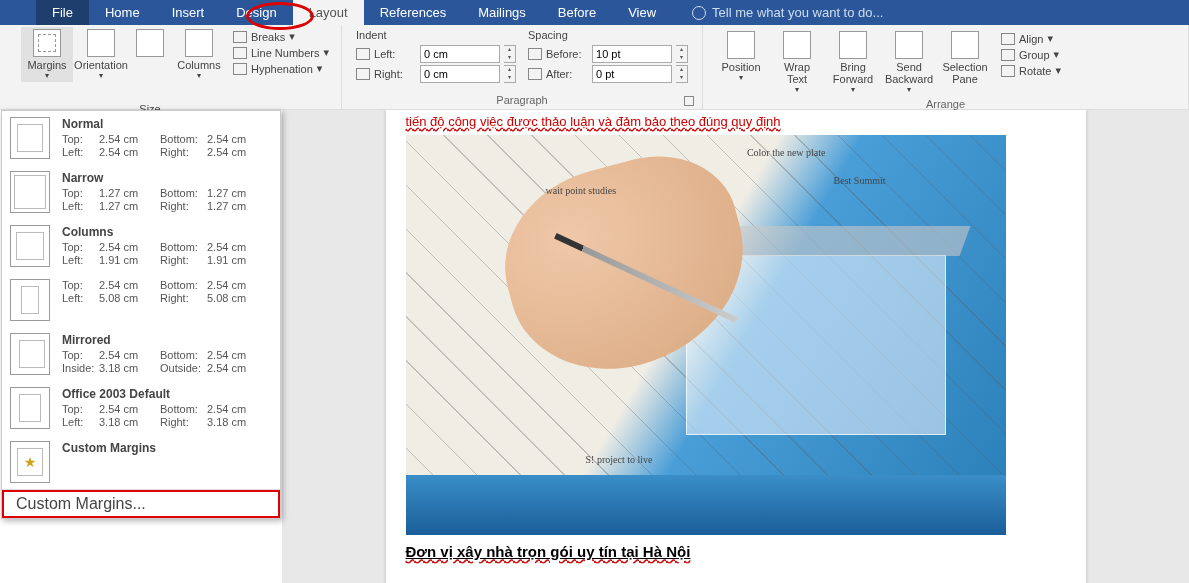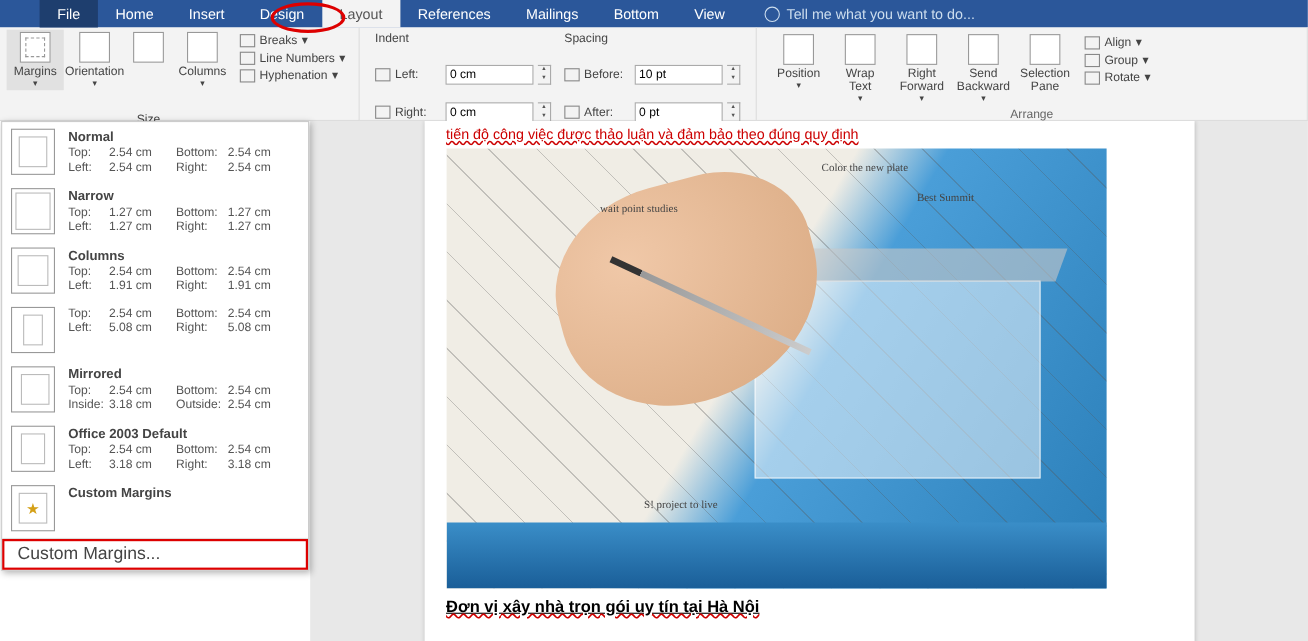--- a/index.html
+++ b/index.html
@@ -18,30 +18,30 @@
 .rgroup { border-right: 1px solid #ddd; padding: 2px 6px; display: flex; flex-direction: column; justify-content: space-between; height: 85px; }
 .rgroup .label { text-align: center; color: #666; font-size: 11px; padding-bottom: 2px; position: relative; }
 .rgroup .label .dlg { position: absolute; right: 2px; bottom: 2px; width: 10px; height: 10px; border: 1px solid #888; }
 .rbtns { display: flex; gap: 2px; align-items: flex-start; flex: 1; }
 .vbtn { display: flex; flex-direction: column; align-items: center; width: 52px; padding: 2px; cursor: pointer; }
 .vbtn.narrow { width: 42px; gap: 44px; }
 .vbtn .ic { width: 28px; height: 28px; border: 1px solid #999; background: #fff; margin-bottom: 2px; }
 .vbtn .lbl { font-size: 11px; color: #444; text-align: center; line-height: 1.1; }
 .vbtn .arrow { font-size: 8px; color: #444; }
 
-.margins-btn { background: #e1e1e1; }
+.margins-btn { background: #e1e1e1; margin-left: 15px; }
 .margins-btn .ic { position: relative; }
 .margins-btn .ic::before { content: ''; position: absolute; inset: 4px; border: 1px dashed #999; }
 
 .smallcmds { display: flex; flex-direction: column; gap: 1px; padding: 2px 4px; }
 .smallcmd { display: flex; align-items: center; gap: 4px; font-size: 11px; color: #444; cursor: pointer; padding: 1px 2px; white-space: nowrap; }
 .smallcmd .sic { width: 14px; height: 12px; border: 1px solid #888; }
 
 .indent-spacing { display: flex; gap: 12px; padding: 2px 8px; }
-.iscol { display: flex; flex-direction: column; gap: 16px; }
+.iscol { display: flex; flex-direction: column; gap: 2px; }
 .ishdr { font-size: 11px; color: #444; margin-bottom: 2px; }
 .isrow { display: flex; align-items: center; gap: 4px; }
 .isrow .sic { width: 14px; height: 12px; border: 1px solid #888; }
 .isrow .lab { font-size: 11px; color: #444; width: 42px; }
 .isrow input { width: 80px; height: 18px; font-size: 11px; padding: 0 3px; border: 1px solid #aaa; }
 .spinner { width: 12px; height: 18px; border: 1px solid #aaa; border-left: none; display: flex; flex-direction: column; }
 .spinner div { flex: 1; font-size: 6px; text-align: center; line-height: 1; color: #555; }
 
 .arrange { display: flex; gap: 4px; align-items: flex-start; padding: 2px 6px; }
 
@@ -84,21 +84,21 @@
 <body>
 
 <div class="menubar">
   <div class="tab file">File</div>
   <div class="tab">Home</div>
   <div class="tab">Insert</div>
   <div class="tab">Design</div>
   <div class="tab active">Layout</div>
   <div class="tab">References</div>
   <div class="tab">Mailings</div>
-  <div class="tab">Bottom</div>
+  <div class="tab">Before</div>
   <div class="tab">View</div>
   <div class="tellme">
       <span class="bulb"></span>
       <span>Tell me what you want to do...</span>
     </div>
 </div>
 <div class="red-circle"></div>
 
 <div class="ribbon">
 
@@ -188,21 +188,21 @@
           <div class="lbl">Position</div>
           <div class="arrow">▾</div>
         </div>
       <div class="vbtn">
           <div class="ic"></div>
           <div class="lbl">Wrap Text</div>
           <div class="arrow">▾</div>
         </div>
       <div class="vbtn">
           <div class="ic"></div>
-          <div class="lbl">Right Forward</div>
+          <div class="lbl">Bring Forward</div>
           <div class="arrow">▾</div>
         </div>
       <div class="vbtn">
           <div class="ic"></div>
           <div class="lbl">Send Backward</div>
           <div class="arrow">▾</div>
         </div>
       <div class="vbtn">
           <div class="ic"></div>
           <div class="lbl">Selection Pane</div>

